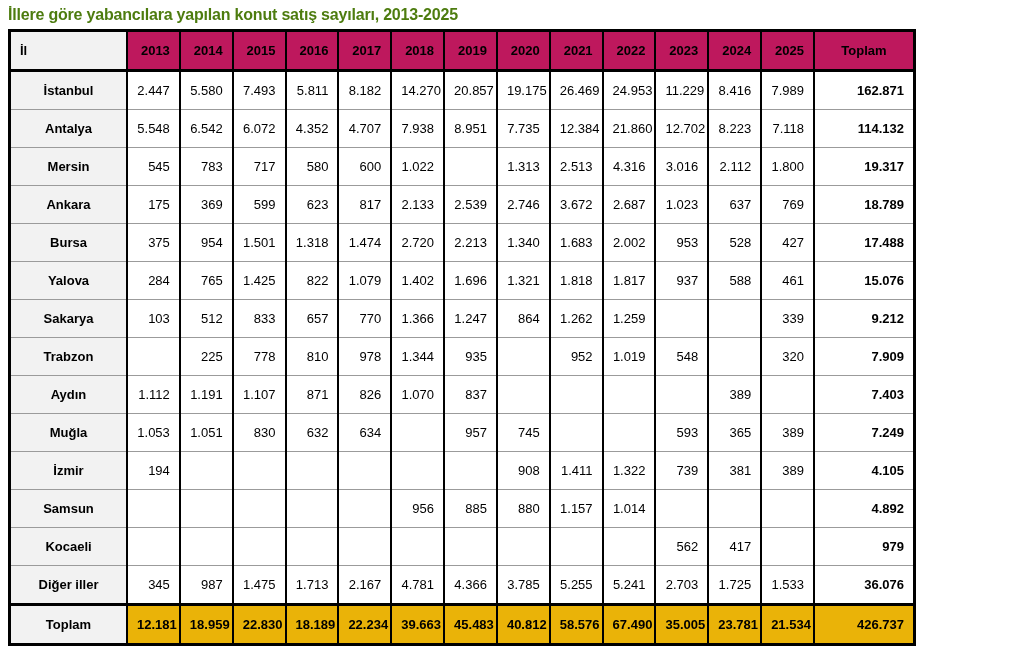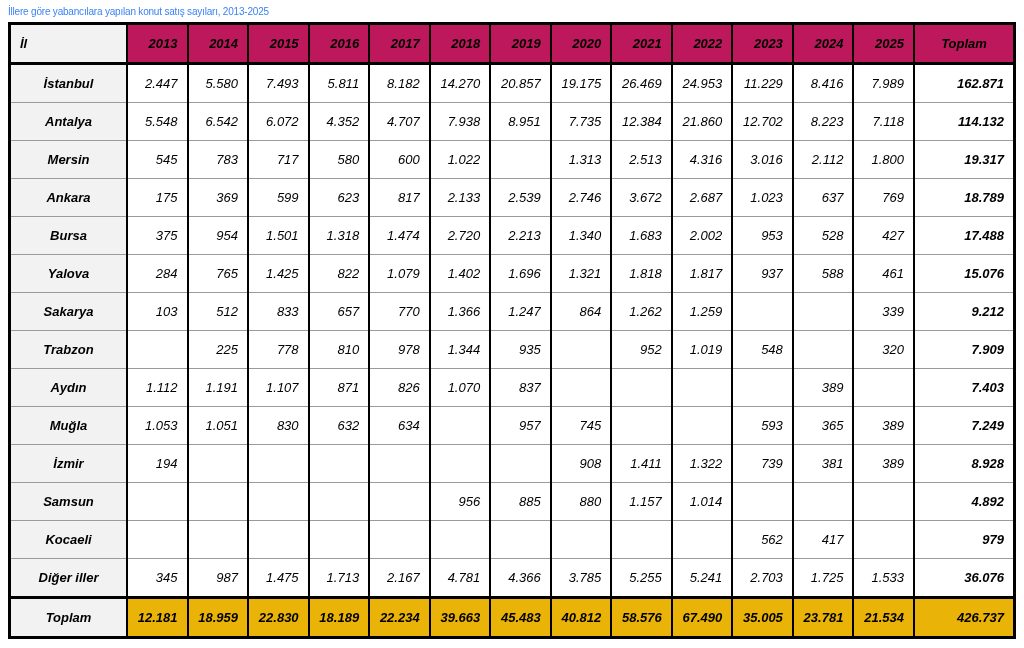--- a/index.html
+++ b/index.html
@@ -9,31 +9,30 @@
     width: 1024px;
     height: 648px;
     font-family: "Liberation Sans", sans-serif;
     color: #000;
     overflow: hidden;
   }
   .page {
     padding: 4px 8px 0 8px;
   }
   .title {
-    font-size: 10px;
-    font-weight: normal;
+    font-size: 16px;
+    font-weight: bold;
     letter-spacing: -0.2px;
     margin: 2px 0 5px 0;
-    color: #3b82f6;
+    color: #4d7c0f;
   }
   table {
     border-collapse: collapse;
     table-layout: fixed;
-    width: 1008px;
-    font-style: italic;
+    width: 908px;
   }
   th, td {
     font-size: 13px;
     height: 37px;
     padding: 0 9px;
     overflow: hidden;
     white-space: nowrap;
     border-left: 2px solid #000;
     border-right: 2px solid #000;
     border-top: 1px solid #9b9b9b;
@@ -274,21 +273,21 @@
           <td class="cell-num"></td>
           <td class="cell-num"></td>
           <td class="cell-num"></td>
           <td class="cell-num"></td>
           <td class="cell-num">908</td>
           <td class="cell-num">1.411</td>
           <td class="cell-num">1.322</td>
           <td class="cell-num">739</td>
           <td class="cell-num">381</td>
           <td class="cell-num">389</td>
-          <td class="cell-total">8.928</td>
+          <td class="cell-total">4.105</td>
         </tr>
         <tr>
           <th class="cell-label">Samsun</th>
           <td class="cell-num"></td>
           <td class="cell-num"></td>
           <td class="cell-num"></td>
           <td class="cell-num"></td>
           <td class="cell-num"></td>
           <td class="cell-num">956</td>
           <td class="cell-num">885</td>

